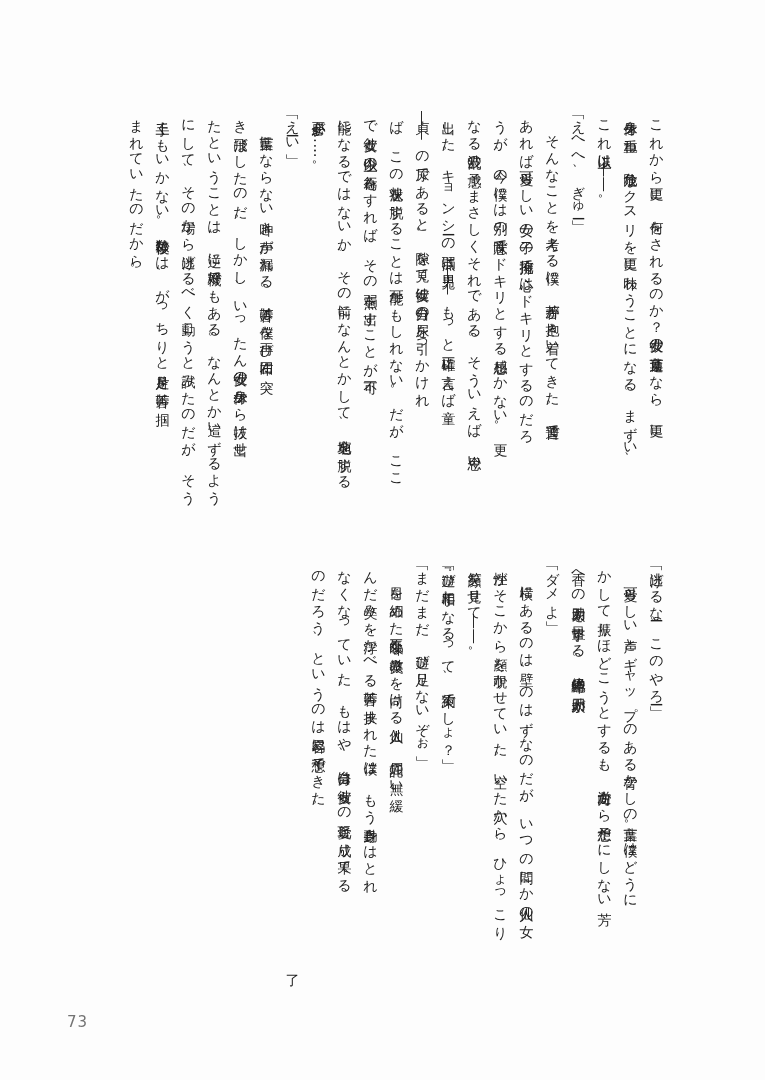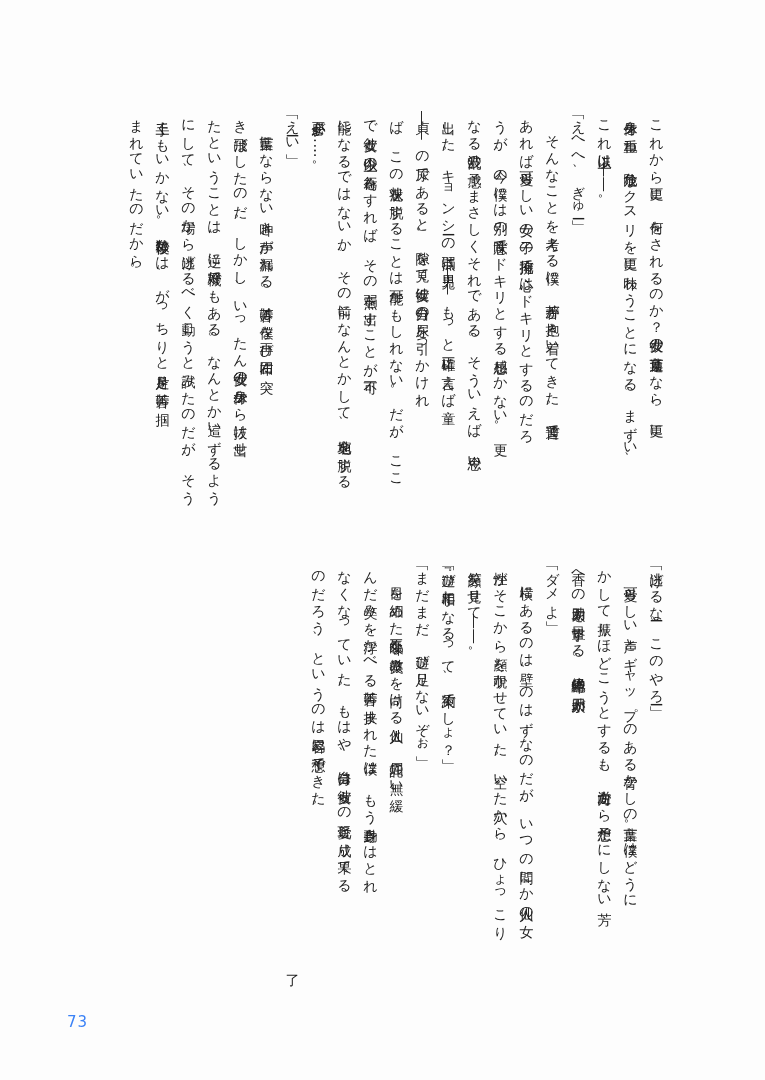--- a/index.html
+++ b/index.html
@@ -35,21 +35,21 @@
   .line { white-space: pre; }
   .line.indent { text-indent: 15px; }
   .line.end-align { text-align: end; } 
   .page-number {
     position: absolute;
     left: 67px;
     top: 1013px;
     font-family: "DejaVu Sans", "Liberation Sans", sans-serif;
     font-size: 15px;
     letter-spacing: 1px;
-    color: #3b82f6;
+    color: #737373;
   }
 </style>
 </head>
 <body>
 
 <div class="page">
 
   <section class="text-block upper">
     <div class="line">これから更に、何をされるのか？彼女の言葉通りなら、更に</div>
     <div class="line">身体を重ね、危険なクスリを更に味わうことになる。まずい、</div>

